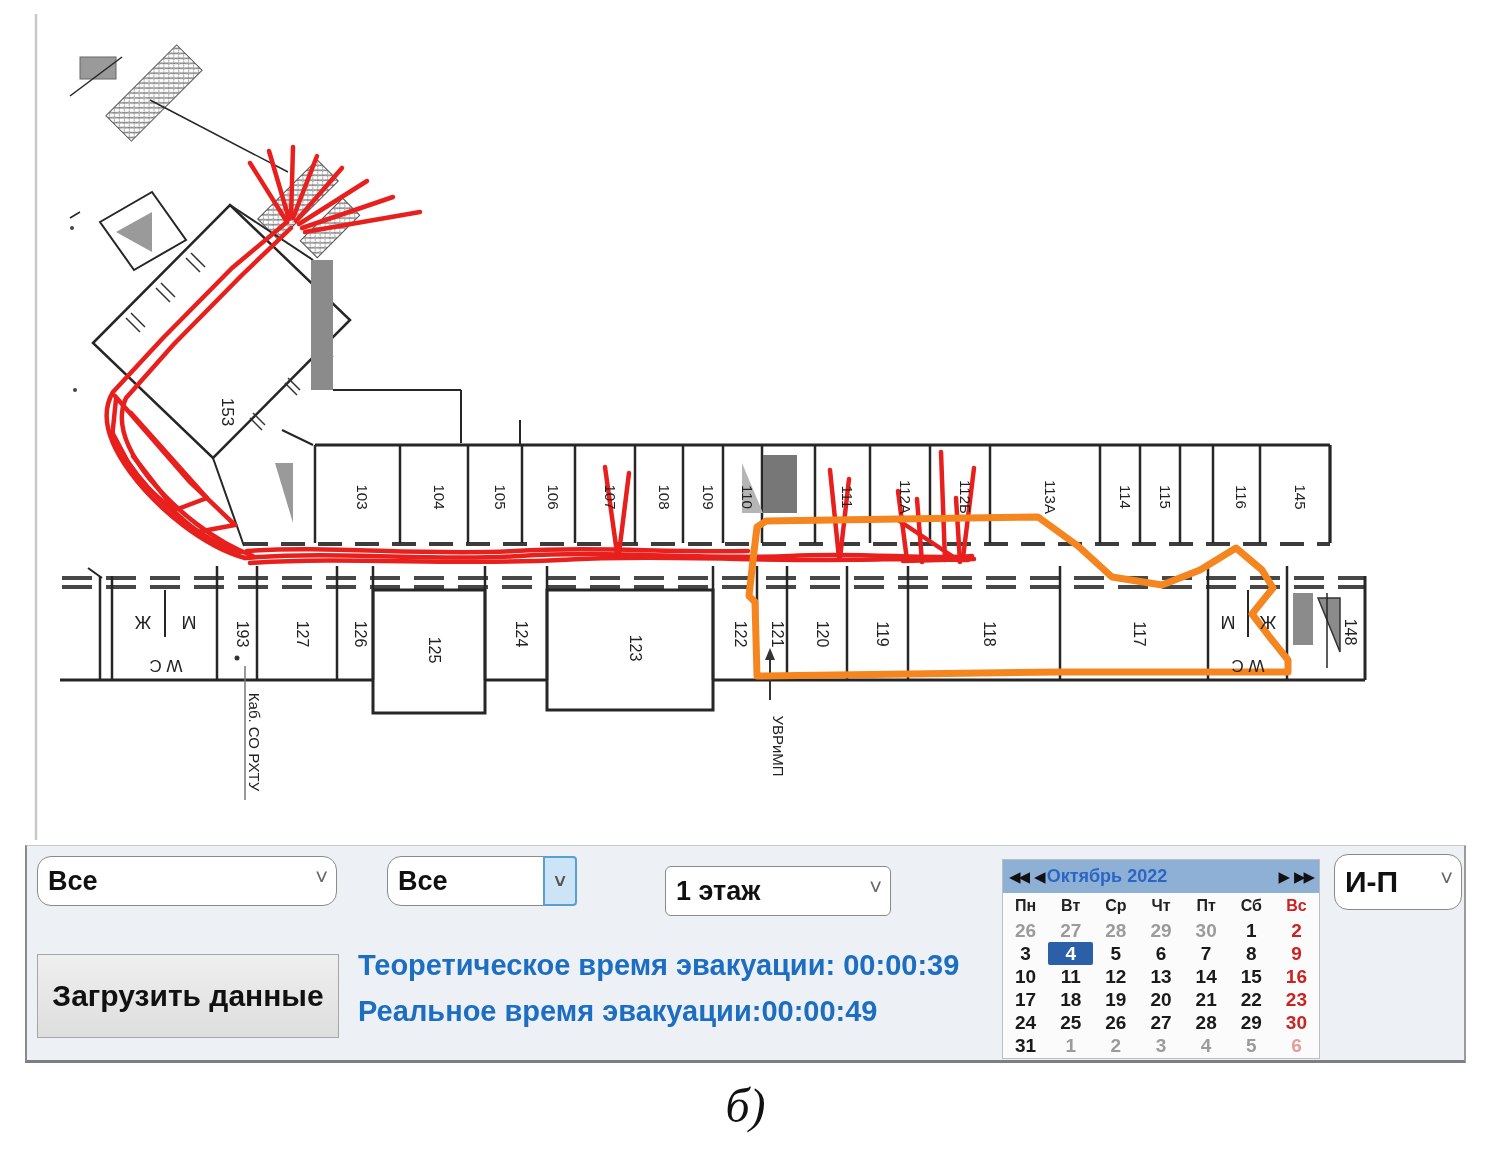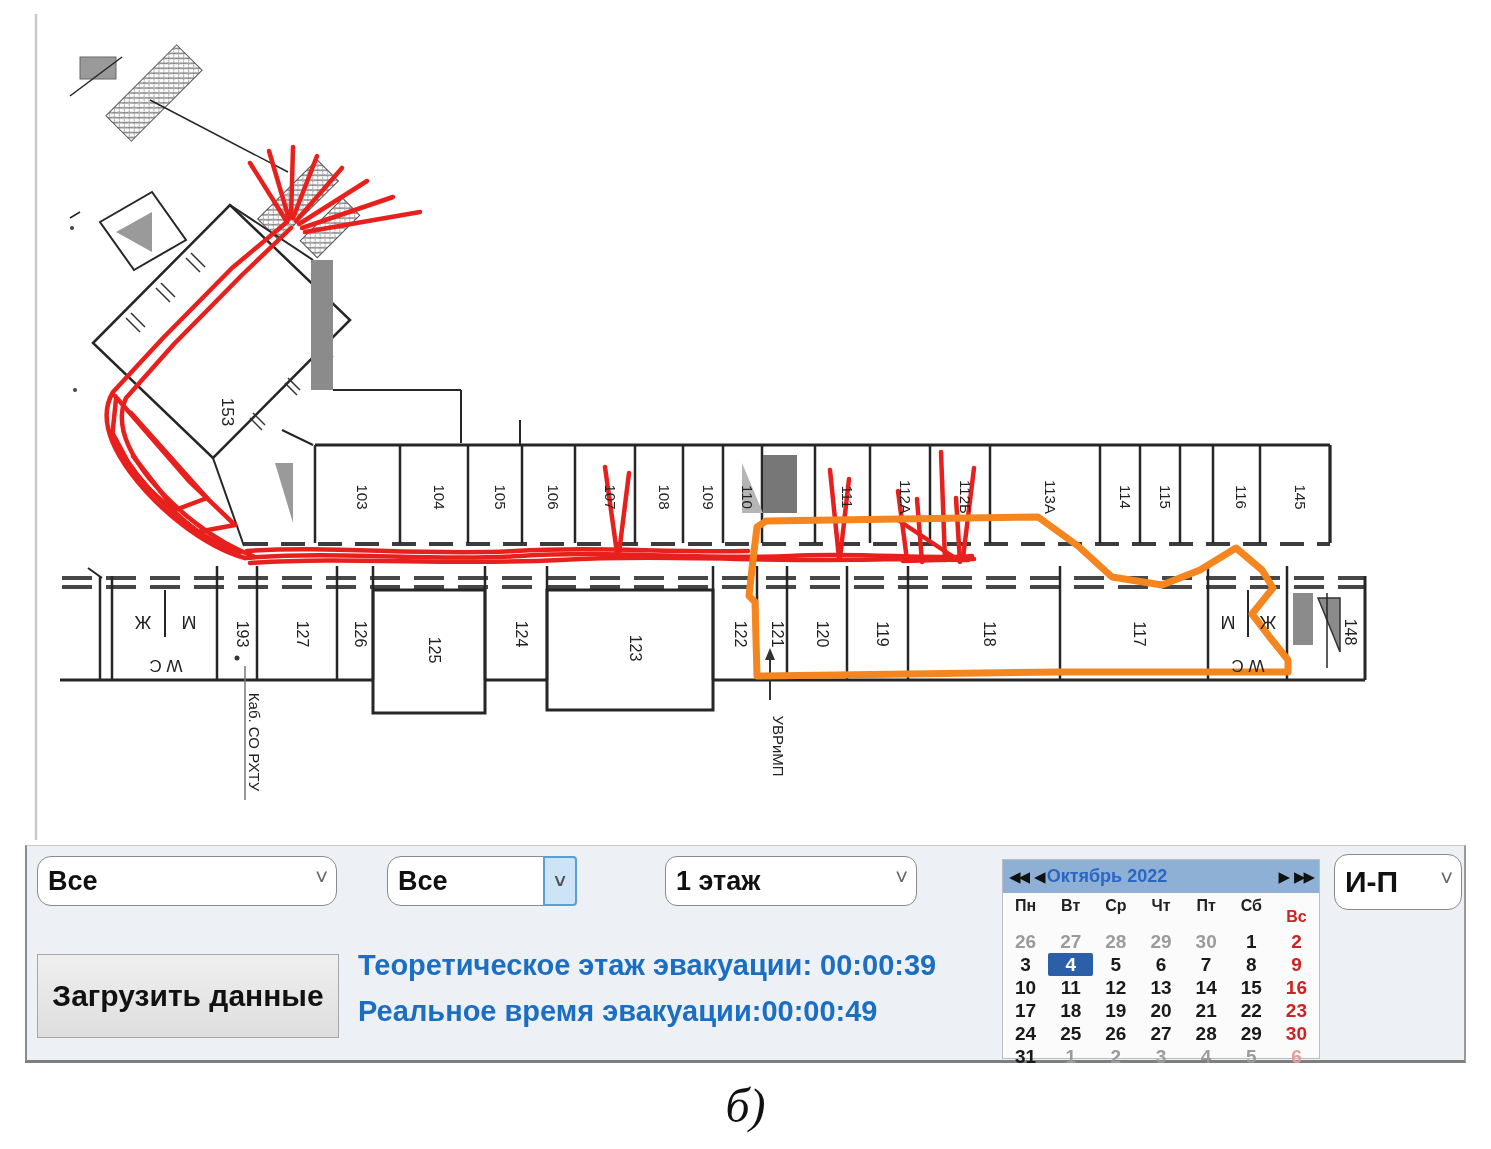--- a/index.html
+++ b/index.html
@@ -19,41 +19,41 @@
   .dd{position:absolute;height:50px;background:#fff;border:1px solid #8a8a8a;
     border-radius:14px;display:flex;align-items:center;padding-left:10px;
     font-size:27px;font-weight:600;color:#111;}
   .dd .chev{position:absolute;right:8px;top:50%;transform:translateY(-62%);
     color:#666;font-size:22px;font-weight:400;}
   .dd1{left:10px;top:10px;width:300px;}
   .dd2{left:360px;top:10px;width:190px;}
   .dd2 .arrowbox{position:absolute;right:-1px;top:-1px;width:34px;height:50px;
     background:#cde4f7;border:2px solid #5a9fd4;border-radius:0 4px 4px 0;
     display:flex;align-items:center;justify-content:center;color:#555;font-size:20px;}
-  .dd3{left:638px;top:10px;width:252px;border-radius:12px;}
+  .dd3{left:638px;top:20px;width:226px;border-radius:6px;}
   .ddmode{left:1307px;top:8px;width:128px;height:56px;font-size:30px;}
   .btn{position:absolute;background:linear-gradient(#efefef,#dedede);
     border:1px solid #a6a6a6;display:flex;align-items:center;justify-content:center;
     color:#111;cursor:default;}
   .btn-load{left:10px;top:108px;width:302px;height:84px;font-size:30px;font-weight:600;}
   .btn-calc{left:1308px;top:93px;width:130px;height:114px;font-size:33px;font-weight:600;}
   .times{position:absolute;left:331px;top:96px;width:660px;color:var(--accent-blue);
     font-size:29px;font-weight:600;line-height:46px;}
   
   .cal{position:absolute;left:975px;top:13px;width:318px;height:200px;background:#fbfbfb;
     border:1px solid #b9bec4;}
   .cal-header{height:33px;background:var(--calendar-header-bg);display:flex;
     align-items:center;color:#111;font-weight:700;}
   .cal-title{flex:1;text-align:left;font-size:18px;color:var(--calendar-title);}
   .nav{font-size:15px;letter-spacing:-2px;padding:0 3px;color:#111;}
   .nav.l1{padding-left:6px}
   .nav.r2{padding-right:6px}
   .cal-weekdays,.cal-grid{display:grid;grid-template-columns:repeat(7,1fr);}
   .wd{height:26px;line-height:26px;text-align:center;font-size:16px;font-weight:700;color:#222;}
-  .wd.sun{color:var(--sunday-red);margin-top:11px;}
+  .wd.sun{color:var(--sunday-red);}
   .cd{height:23px;line-height:23px;text-align:center;font-size:19px;font-weight:700;color:#1a1a1a;}
   .cd.out{color:#9b9b9b;}
   .cd.sun{color:var(--sunday-red);}
   .cd.outsun{color:#e59c9c;}
   .cd.sel{background:var(--selected-day-bg);color:#fff;border-radius:2px;}
   
   .caption{position:absolute;left:0;top:1078px;width:1491px;text-align:center;
     font-family:"Liberation Serif","DejaVu Serif",serif;font-style:italic;
     font-size:48px;color:#111;}
   
@@ -290,21 +290,21 @@
     </div>
 
     <div class="dd ddmode">
       <span>И-П</span>
       <span class="chev">˅</span>
     </div>
 
     <div class="btn btn-load">Загрузить данные</div>
 
     <div class="times">
-      <div>Теоретическое этаж эвакуации: 00:00:39</div>
+      <div>Теоретическое время эвакуации: 00:00:39</div>
       <div>Реальное время эвакуации:00:00:49</div>
     </div>
 
     <div class="cal">
       <div class="cal-header">
         <span class="nav l1">◀◀</span>
         <span class="nav">◀</span>
         <span class="cal-title">Октябрь 2022</span>
         <span class="nav">▶</span>
         <span class="nav r2">▶▶</span>

